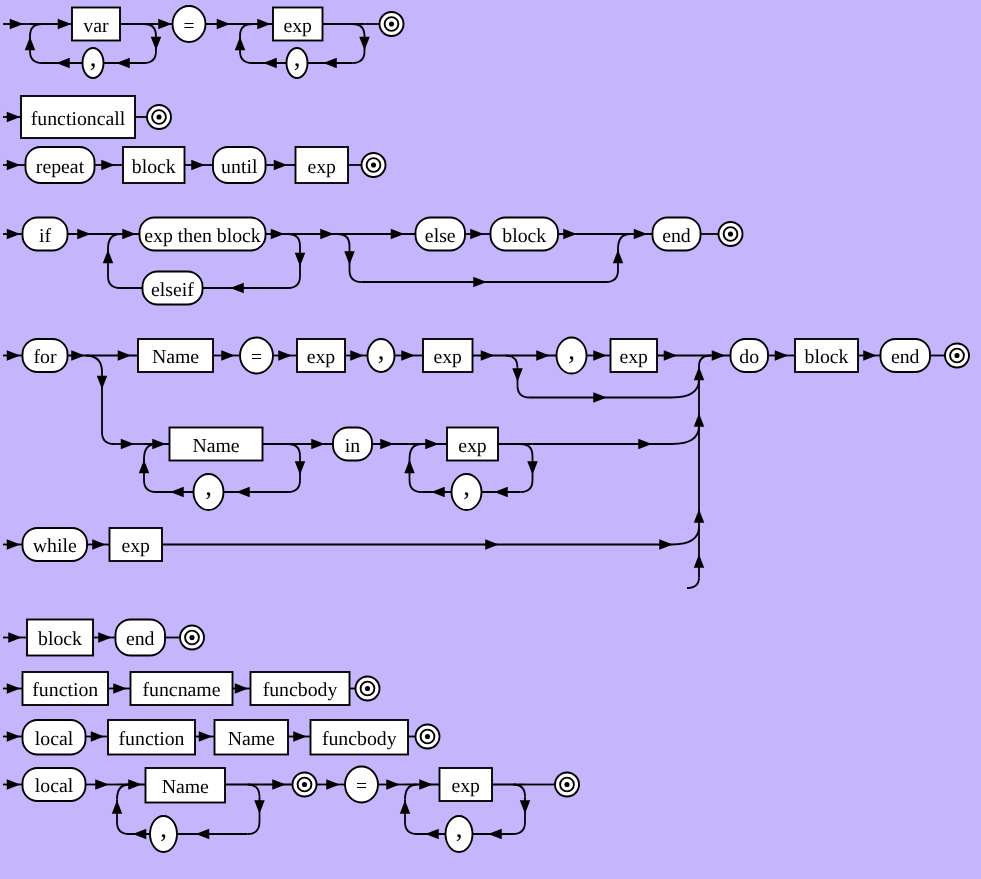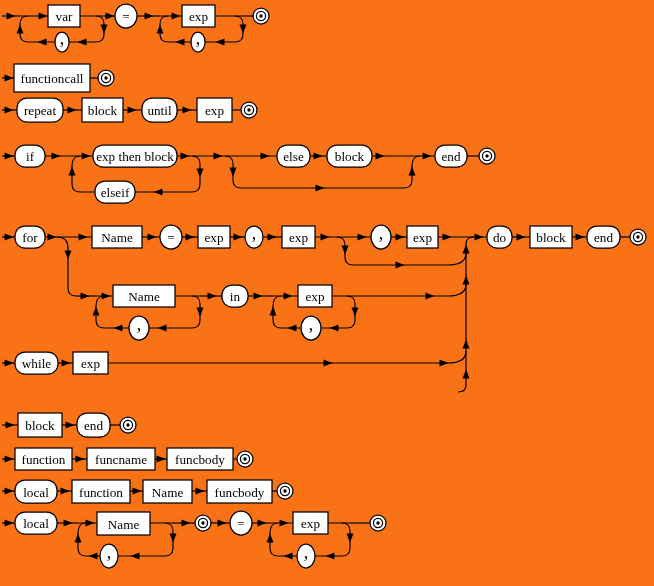--- a/index.html
+++ b/index.html
@@ -1,16 +1,16 @@
 <!DOCTYPE html>
 <html><head>
 <meta charset="utf-8">
 <style>
   html,body{margin:0;padding:0;background:#ffffff;}
-  .canvas{position:relative;width:654px;height:586px;background:#f97316;overflow:hidden;}
+  .canvas{position:relative;width:654px;height:586px;background:#c4b5fd;overflow:hidden;}
   svg{display:block;}
   text{font-family:"Liberation Serif","DejaVu Serif",serif;fill:#000000;}
 </style>
 </head>
 <body>
 
 <div class="canvas">
   <svg id="rr" xmlns="http://www.w3.org/2000/svg" width="654" height="586" viewBox="0 0 654 586">
       <g fill="none" stroke="#000000" stroke-width="1.2">
         <line x1="2" x2="20" y1="16" y2="16"></line>

